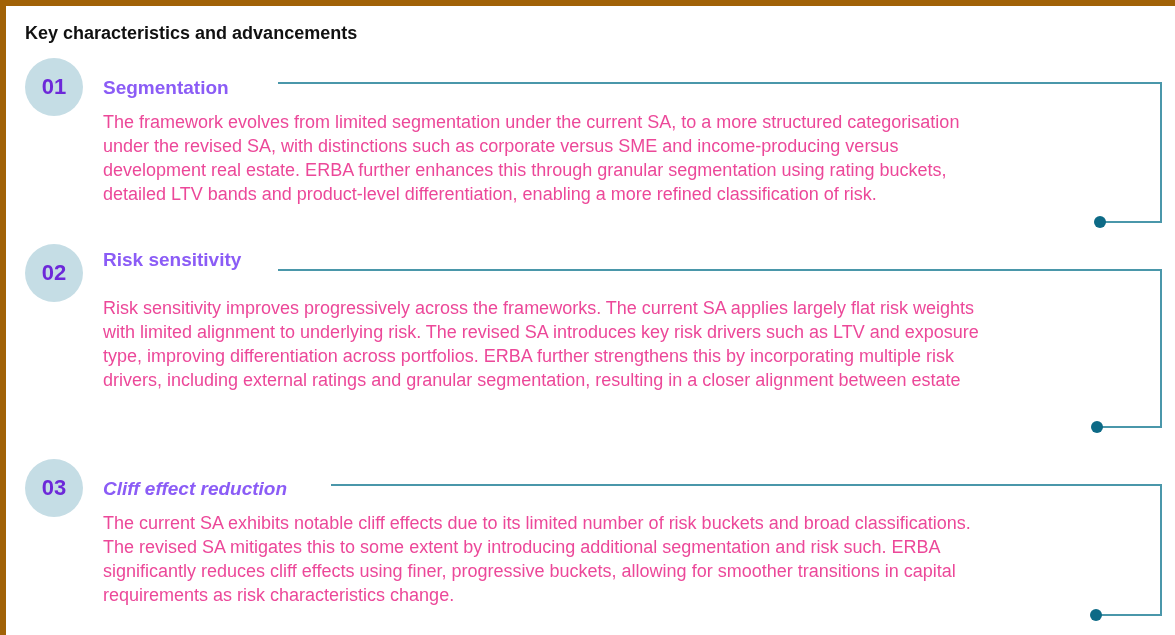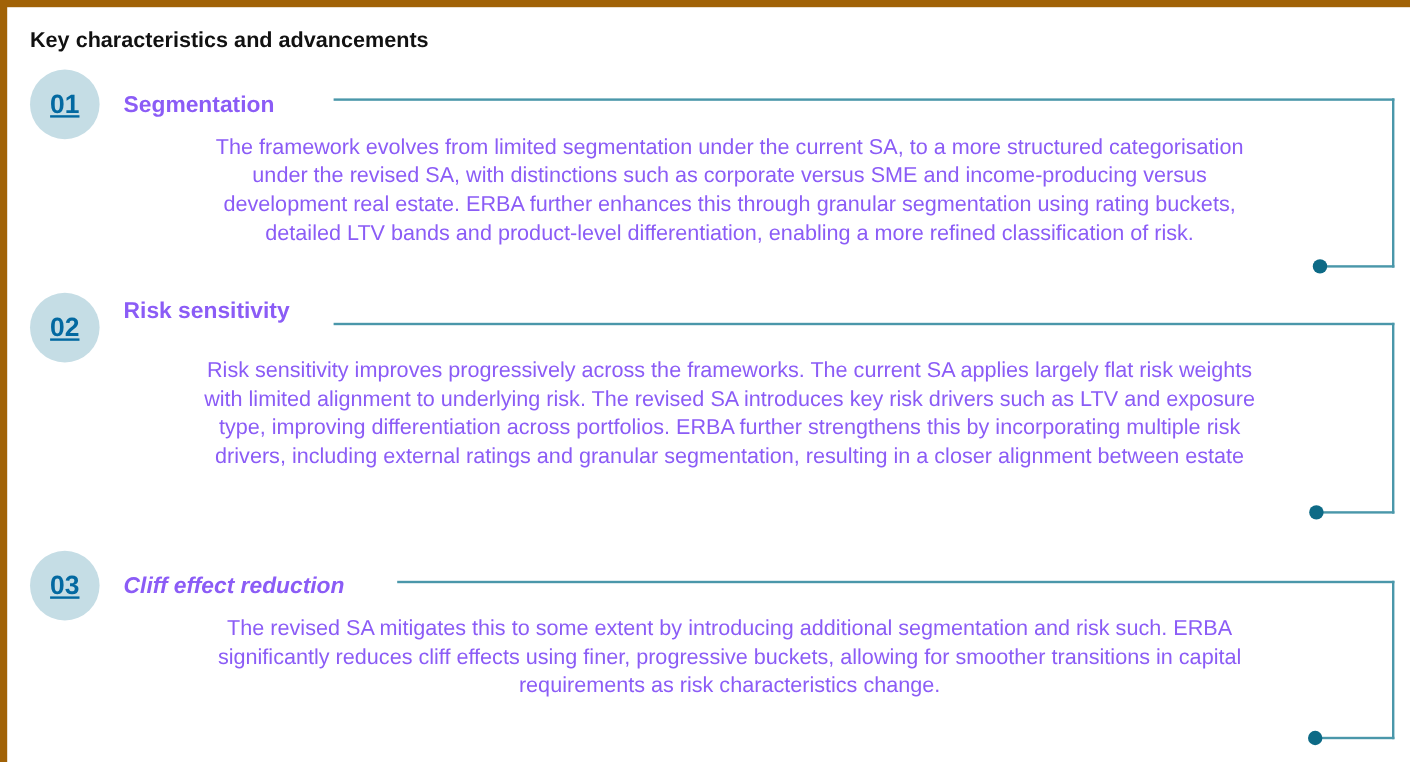--- a/index.html
+++ b/index.html
@@ -38,44 +38,42 @@
       left: 0;
       width: 1175px;
     }
     .num-badge {
       position: absolute;
       left: 19px;
       width: 58px;
       height: 58px;
       border-radius: 50%;
       background: #c5dde5;
-      color: #0369a1;
+      color: #6d28d9;
       font-weight: bold;
       font-size: 22px;
       display: flex;
       align-items: center;
       justify-content: center;
-      text-decoration: underline;
     }
     .sec-title {
       position: absolute;
       left: 97px;
       font-size: 19px;
       font-weight: bold;
       color: #8b5cf6;
       white-space: nowrap;
     }
     .sec-body {
       position: absolute;
       left: 97px;
       width: 1010px;
       font-size: 18px;
       line-height: 24px;
-      color: #8b5cf6;
-      text-align: center;
+      color: #ec4899;
     }
     .sec-body .line {
       display: block;
       white-space: nowrap;
     }
     .connector-top {
       position: absolute;
       height: 2px;
       background: #4a97aa;
     }
@@ -135,19 +133,20 @@
   </div>
 
   <div class="section" style="top:0;">
     <div class="num-badge" style="top:453px;">03</div>
     <div class="sec-title" style="top:472px;font-style:italic;">Cliff effect reduction</div>
     <div class="connector-top" style="left:325px; top:478px; width:831px;"></div>
     <div class="connector-right" style="left:1154px; top:478px; height:132px;"></div>
     <div class="connector-bottom" style="left:1094px; top:608px; width:62px;"></div>
     <div class="connector-dot" style="left:1084px; top:603px;"></div>
     <div class="sec-body" style="top:505px;">
+      <span class="line">The current SA exhibits notable cliff effects due to its limited number of risk buckets and broad classifications.</span>
       <span class="line">The revised SA mitigates this to some extent by introducing additional segmentation and risk such. ERBA</span>
       <span class="line">significantly reduces cliff effects using finer, progressive buckets, allowing for smoother transitions in capital</span>
       <span class="line">requirements as risk characteristics change.</span>
     </div>
   </div>
 
 </div>
 
 </body></html>

